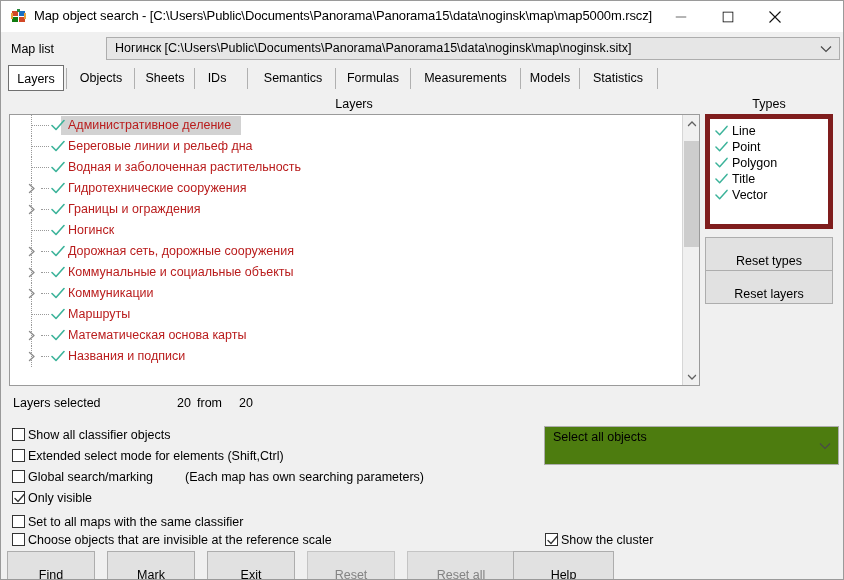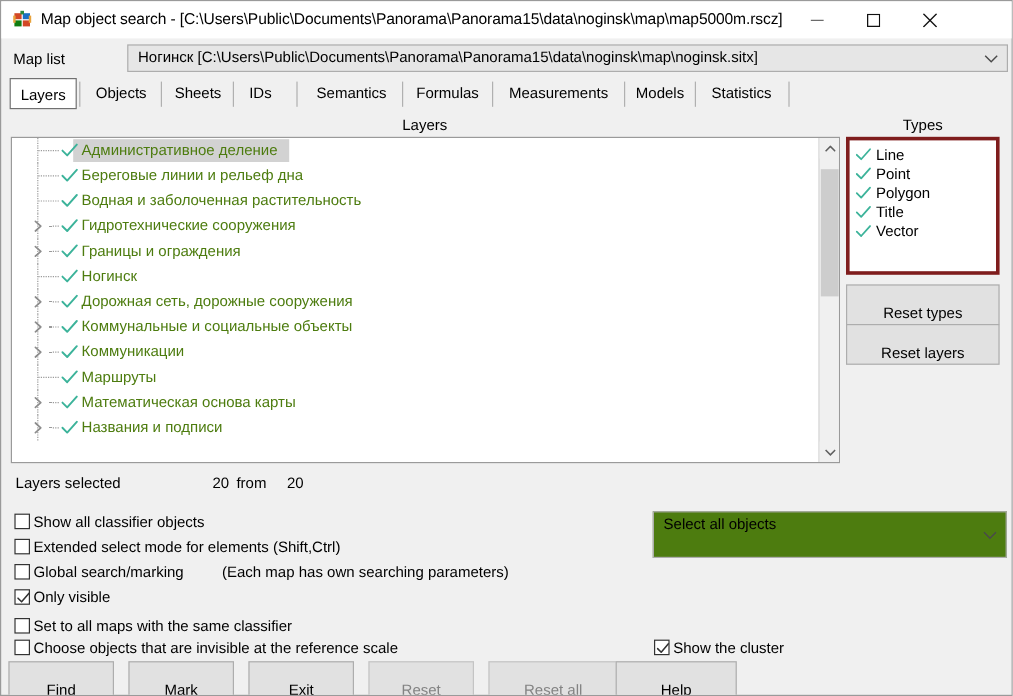--- a/index.html
+++ b/index.html
@@ -173,21 +173,21 @@
   }
   .tw-check {
     position: absolute;
     left: 41px; top: 4px;
     width: 14px; height: 13px;
   }
   .tw-label {
     position: absolute;
     left: 58px; top: 2px;
     font-size: 12.5px;
-    color: #4d7c0f;
+    color: #b91c1c;
     line-height: 17px;
     text-align: right;
   }
 
   
   .vscroll {
     position: absolute;
     right: 0; top: 0;
     width: 17px; height: 100%;
     background: #f0f0f0;
@@ -213,21 +213,21 @@
     cursor: default;
   }
 
   
   .types-panel {
     position: absolute;
     left: 704px; top: 113px;
     width: 128px; height: 115px;
     box-sizing: border-box;
     background: #ffffff;
-    border: 3px solid #7f1d1d;
+    border: 5px solid #7f1d1d;
     overflow: hidden;
   }
   .type-row {
     position: relative;
     height: 16px;
     white-space: nowrap;
   }
   .type-check {
     position: absolute;
     left: 5px; top: 2px;

